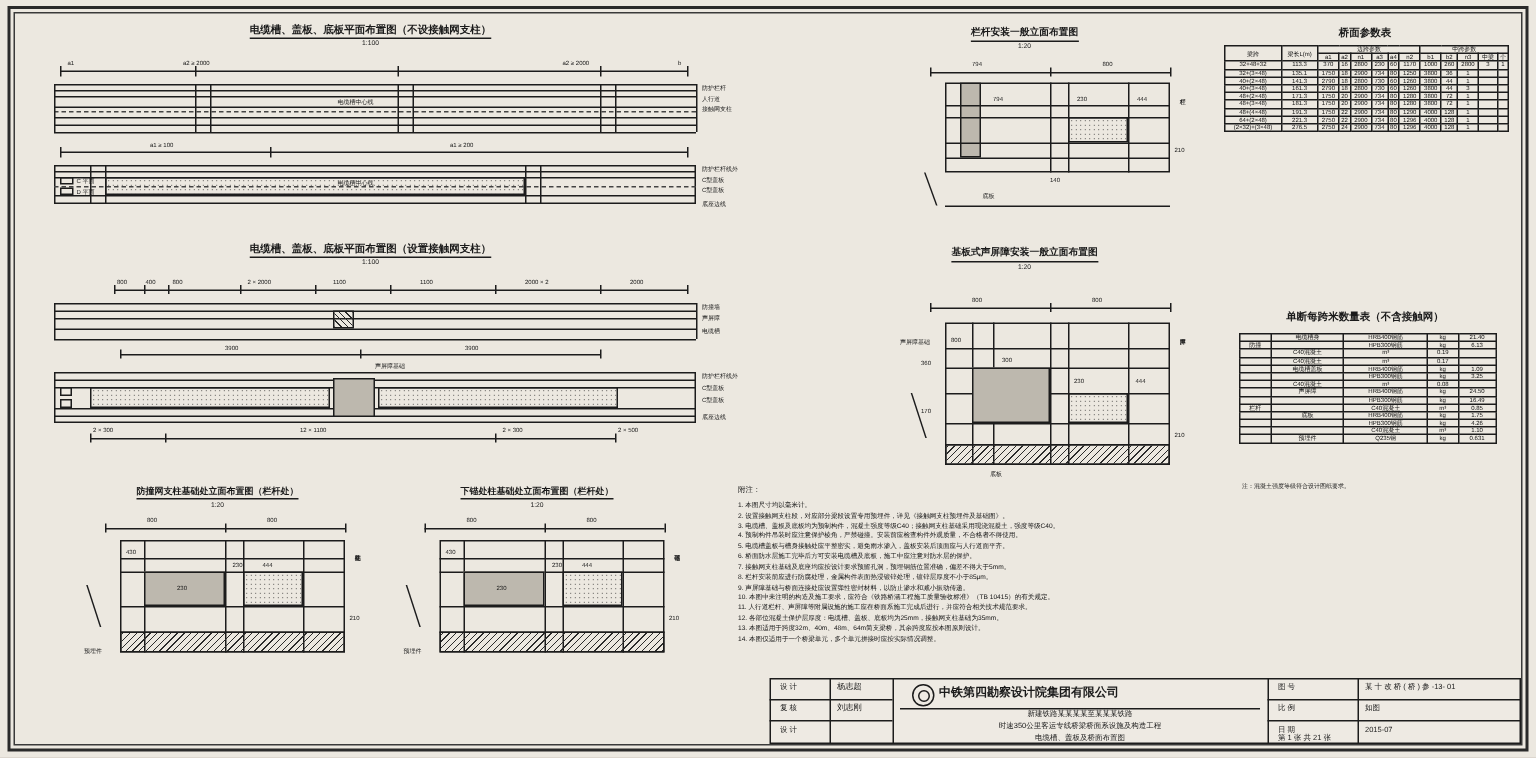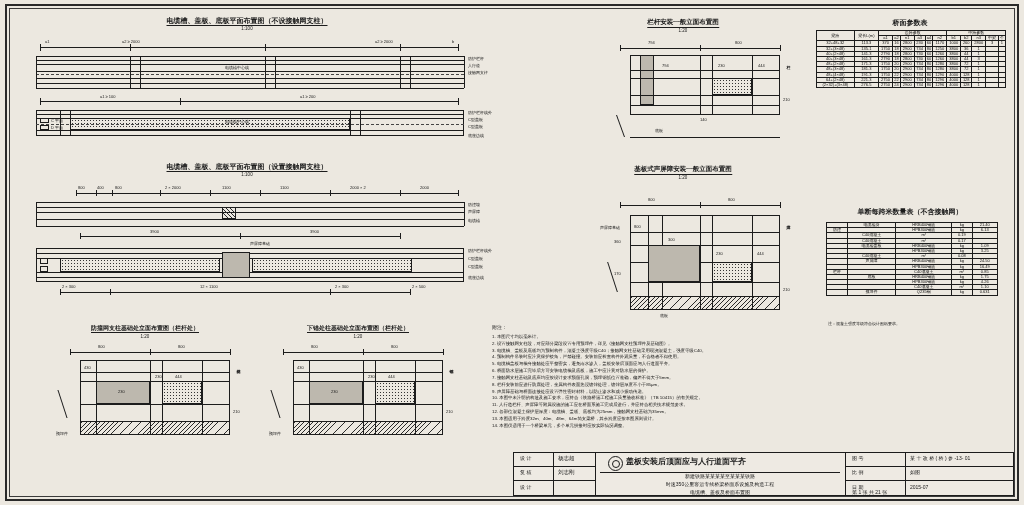--- a/index.html
+++ b/index.html
@@ -622,21 +622,21 @@
   <div class="ln hl" style="left:845px;top:480px;width:169px;"></div>
   <div class="ln vl" style="left:553px;top:452px;height:44px;"></div>
 
   <div class="lbl t5" style="left:520px;top:456px;">设  计</div>
   <div class="lbl t55" style="left:558px;top:456px;">杨志超</div>
   <div class="lbl t5" style="left:520px;top:470px;">复  核</div>
   <div class="lbl t55" style="left:558px;top:470px;">刘志刚</div>
   <div class="lbl t5" style="left:520px;top:485px;">设  计</div>
 
   <div class="logo" style="left:608px;top:456px;"></div>
-  <div class="lbl t8 ttl" style="left:626px;top:458px;">盖板安装后顶面应与人行道面平齐</div>
+  <div class="lbl t8 ttl" style="left:626px;top:458px;">中铁第四勘察设计院集团有限公司</div>
   <div class="ln hl" style="left:600px;top:472px;width:240px;"></div>
   <div class="lbl t5 ctr" style="left:720px;top:474px;">新建铁路某某某某至某某某铁路</div>
   <div class="lbl t5 ctr" style="left:720px;top:482px;">时速350公里客运专线桥梁桥面系设施及构造工程</div>
   <div class="lbl t5 ctr" style="left:720px;top:490px;">电缆槽、盖板及桥面布置图</div>
 
   <div class="lbl t5" style="left:852px;top:456px;">图  号</div>
   <div class="lbl t5" style="left:910px;top:456px;">某 十 改 桥 ( 桥 ) 参 -13- 01</div>
   <div class="lbl t5" style="left:852px;top:470px;">比  例</div>
   <div class="lbl t5" style="left:910px;top:470px;">如图</div>
   <div class="lbl t5" style="left:852px;top:485px;">日  期</div>

